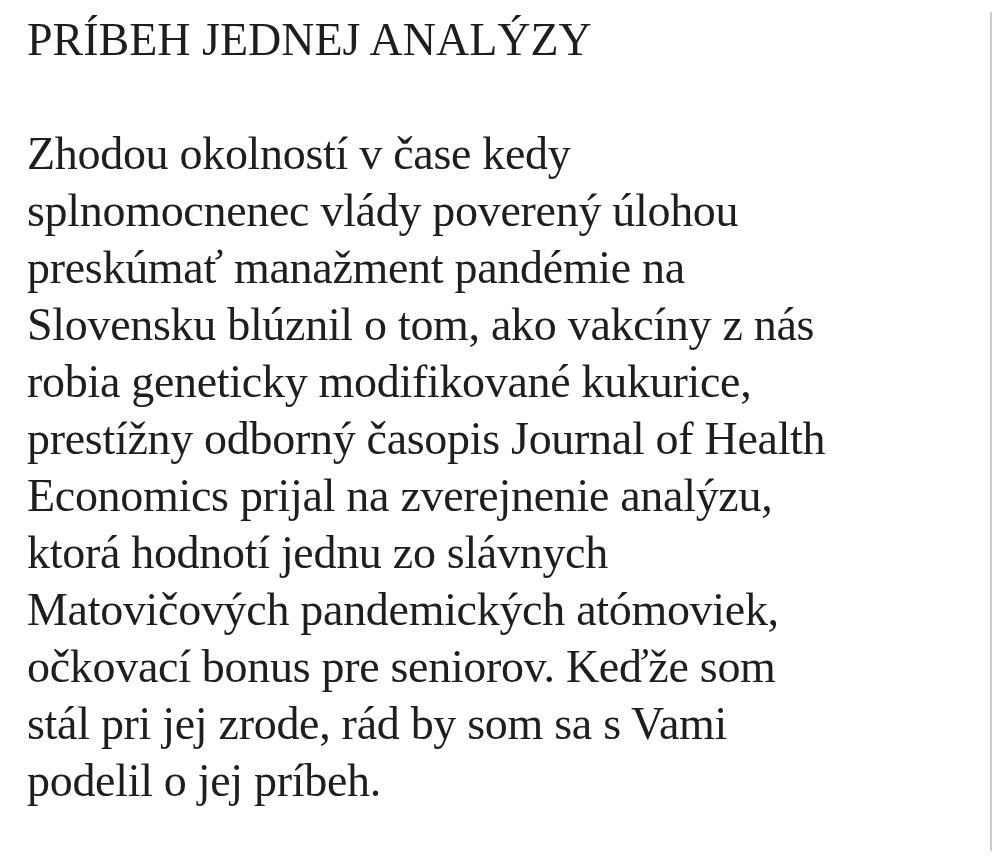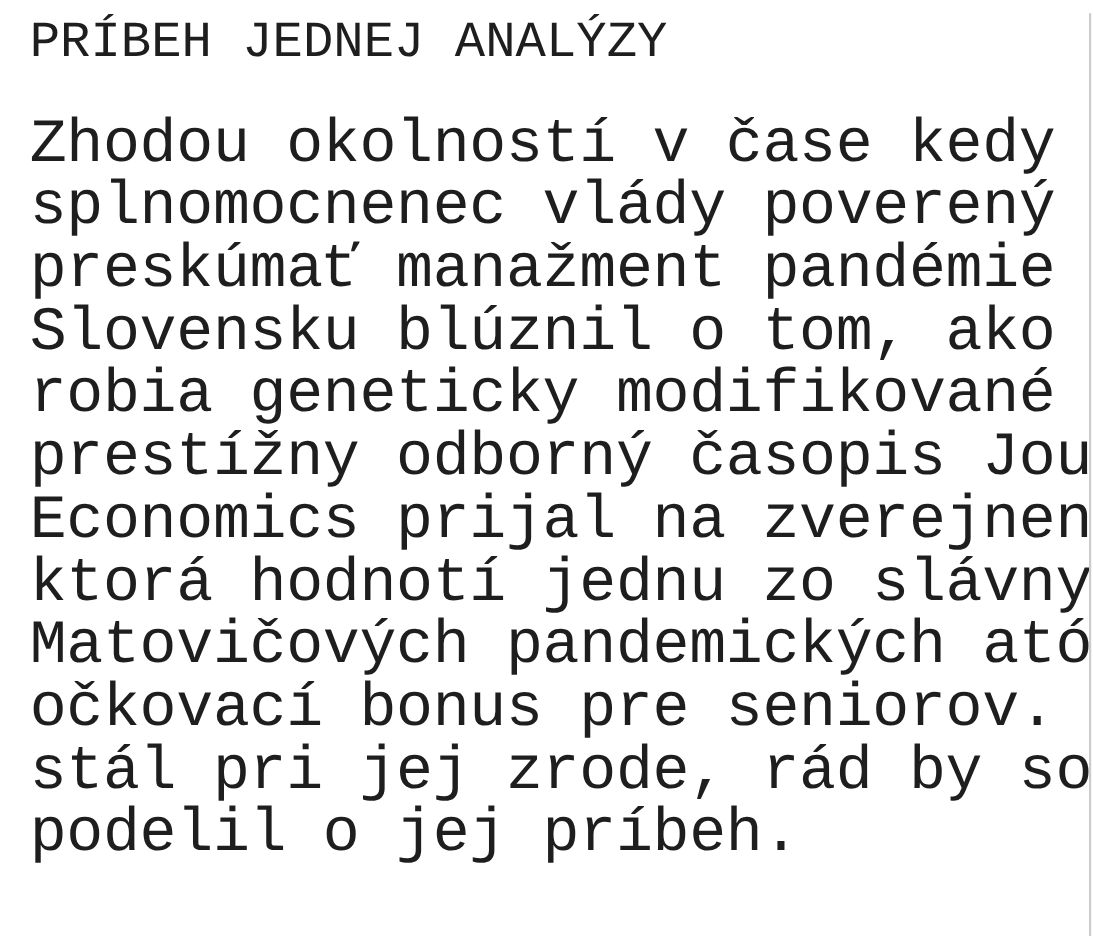--- a/index.html
+++ b/index.html
@@ -6,39 +6,39 @@
     margin: 0;
     padding: 0;
     background: #ffffff;
   }
   .page {
     position: relative;
     width: 994px;
     height: 857px;
     background: #ffffff;
     overflow: hidden;
-    font-family: Liberation Mono, monospace;
+    font-family: Liberation Serif, serif;
   }
   .text-block {
     position: absolute;
     top: 11px;
     left: 27px;
     right: 10px;
     color: #1e1e1e;
   }
   .title {
     font-size: 46px;
     line-height: 57px;
     font-weight: 400;
     white-space: pre;
     letter-spacing: 0;
   }
   .article {
-    margin-top: 35px; 
-    font-size: 56px;
+    margin-top: 57px; 
+    font-size: 46px;
     line-height: 57px;
     font-weight: 400;
     white-space: pre; 
     letter-spacing: -0.3px;
   }
   .vertical-divider {
     position: absolute;
     top: 12px;
     bottom: 6px;
     right: 2px;

